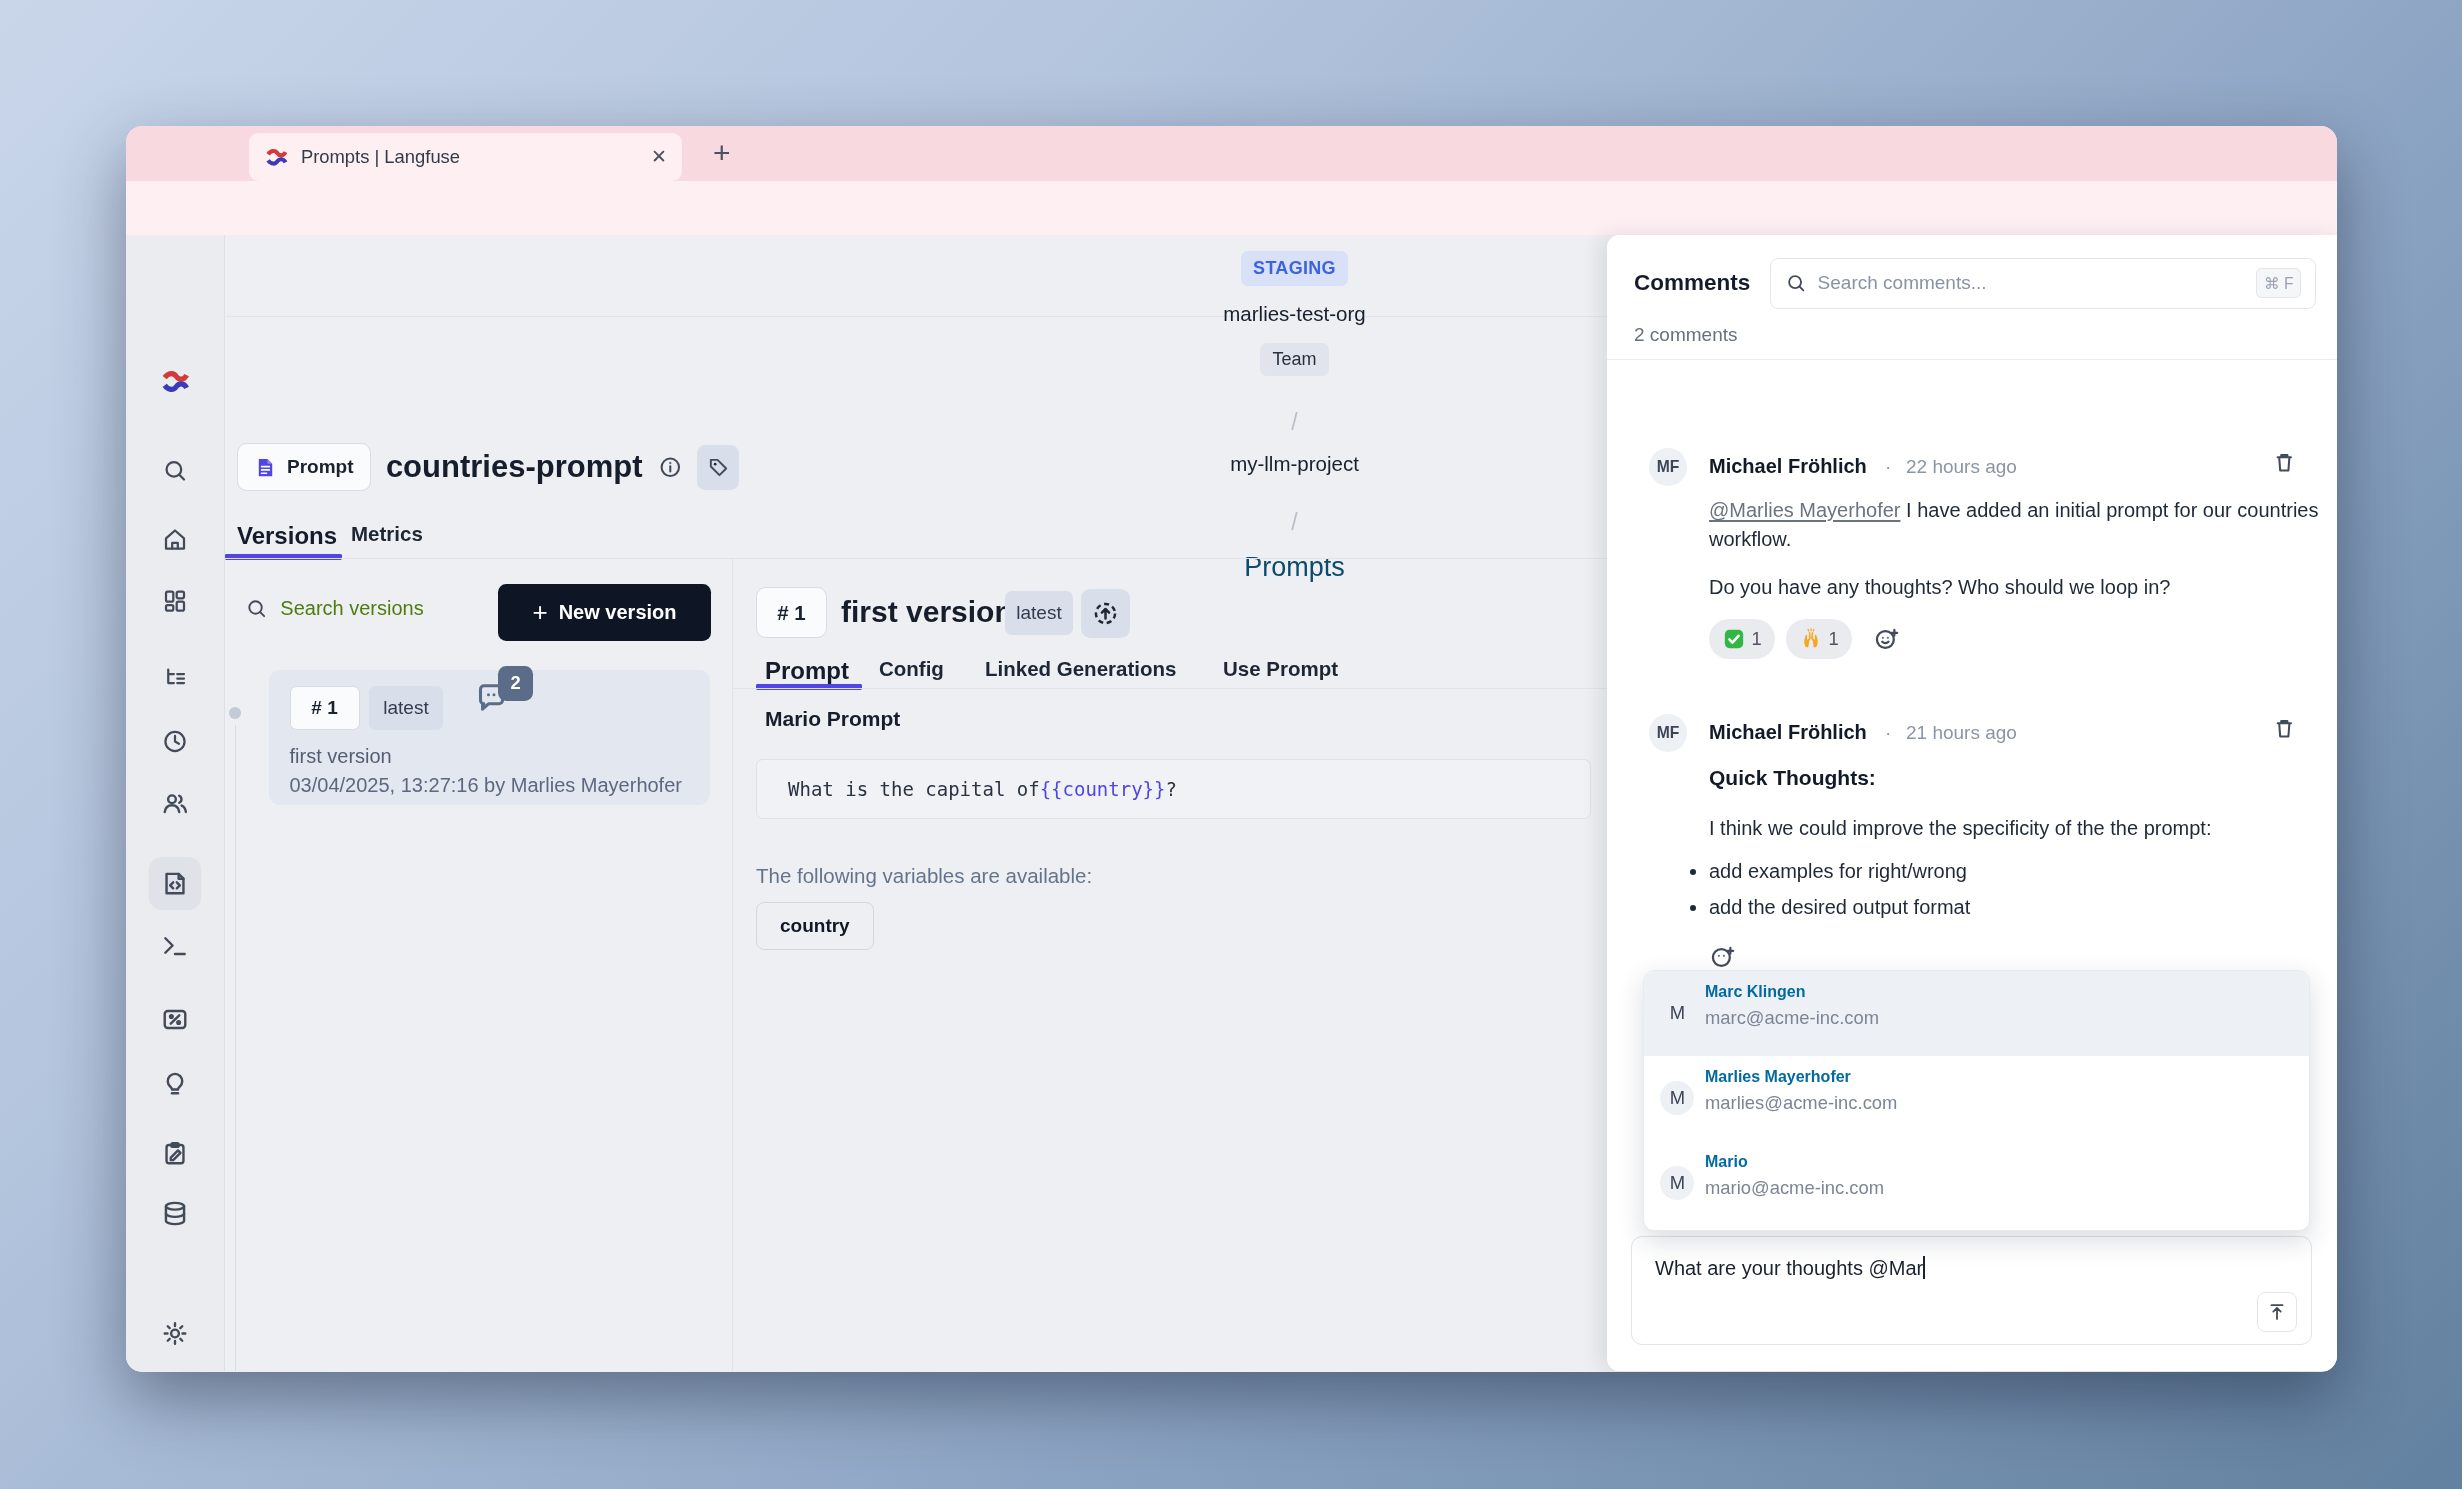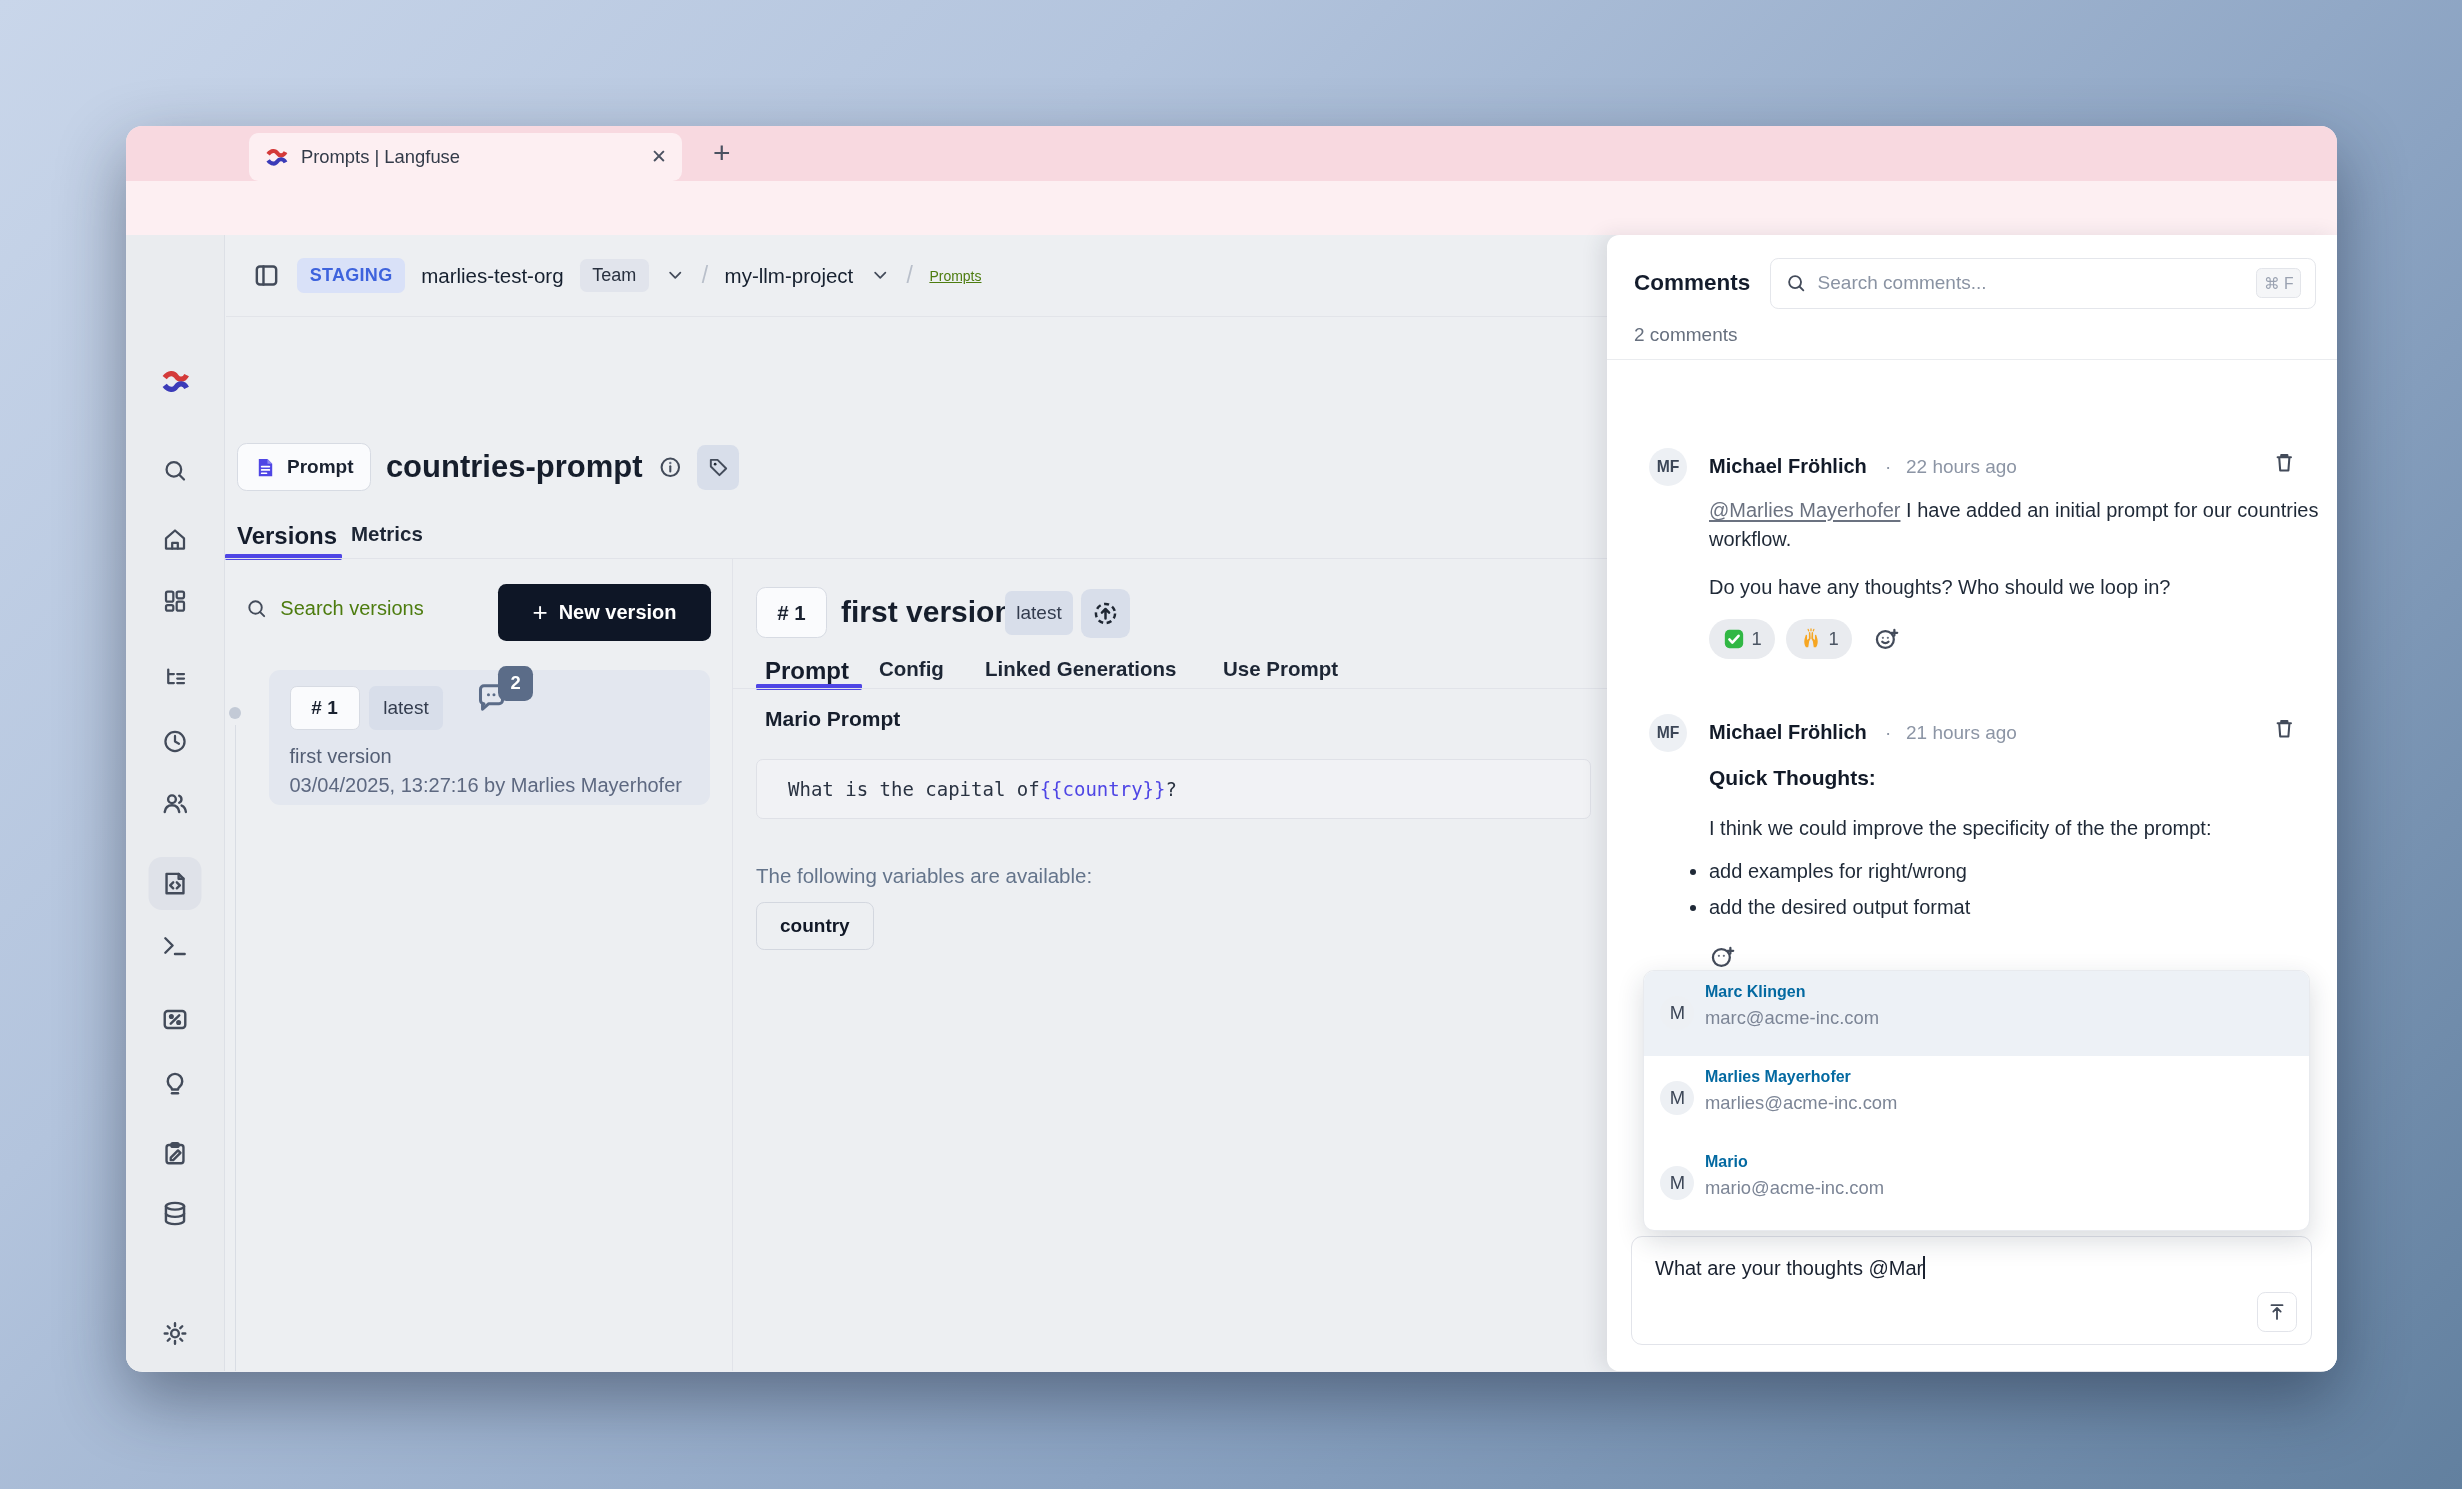--- a/index.html
+++ b/index.html
@@ -18,26 +18,26 @@
   .urlpill { position:absolute; left:351px; top:61px; width:1329px; height:42px; background:#f4e3e8; border-radius:9.6px; }
   .url { position:absolute; left:55px; top:0; height:42px; line-height:42px; font-size:18.4px; color:#2b3342; white-space:nowrap; }
   .ico { stroke:#434b5a; fill:none; stroke-width:2; stroke-linecap:round; stroke-linejoin:round; }
   .ico-faint { stroke:#b9bfca; }
   
   .app { position:absolute; left:0; top:109px; width:100%; height:1136px; background:#edeff2; }
   .rail { position:absolute; left:0; top:0; width:99px; height:100%; background:#eaecef; border-right:1.4px solid #dde0e6; }
   .rail-item { position:absolute; left:50%; transform:translateX(-50%); display:flex; align-items:center; justify-content:center; }
   .rail-active { width:53px; height:53px; background:#dfe2e9; border-radius:13.6px; }
   .hdr { position:absolute; left:100px; top:0; right:0; height:82px; border-bottom:1.4px solid #e2e4e9;
-    display:flex; align-items:center; padding-left:26px; gap:16.4px; }
+    display:flex; align-items:center; padding-left:26px; gap:16.4px;flex-direction:column; }
   .badge-staging { background:#d9e1f8; color:#3e63dd; font-weight:bold; font-size:18px; padding:6.8px 12.3px; border-radius:6.8px; letter-spacing:0.3px; }
   .crumb { font-size:20.5px; color:#16202f; }
   .badge-team { background:#e1e4ec; color:#28303f; font-size:18px; padding:6.1px 12.3px; border-radius:6.8px; }
   .crumb-slash { color:#b9bfca; font-size:23px; }
-  .crumb-muted { font-size:14px; color:#4d7c0f;text-decoration:underline; }
+  .crumb-muted { font-size:27px; color:#0c4a6e; }
   .chip { display:inline-flex; align-items:center; justify-content:center; border-radius:6.8px; font-size:19px; }
   .chip-outline { background:#fafbfd; border:1.4px solid #d7dbe3; color:#1a2230; font-weight:bold; }
   .chip-muted { background:#d8deea; color:#333c4e; }
   .page-title { font-size:31px; font-weight:bold; color:#161e2c; }
   .tab-lbl { font-size:24px; font-weight:bold; color:#141c2c; }
   .tab-lbl2 { font-size:20.5px; color:#1d2635; font-weight:bold; }
   .accentbar { position:absolute; height:5.5px; background:#4f46e5; border-radius:1.4px; }
   .ghost-input { display:flex; align-items:center; gap:12.3px; color:#4d7c0f; font-size:20px; }
   .btn-dark { position:absolute; background:#0e1626; color:#fff; border-radius:8.2px; display:flex; align-items:center;
     justify-content:center; gap:11px; font-size:20px; font-weight:bold; }

